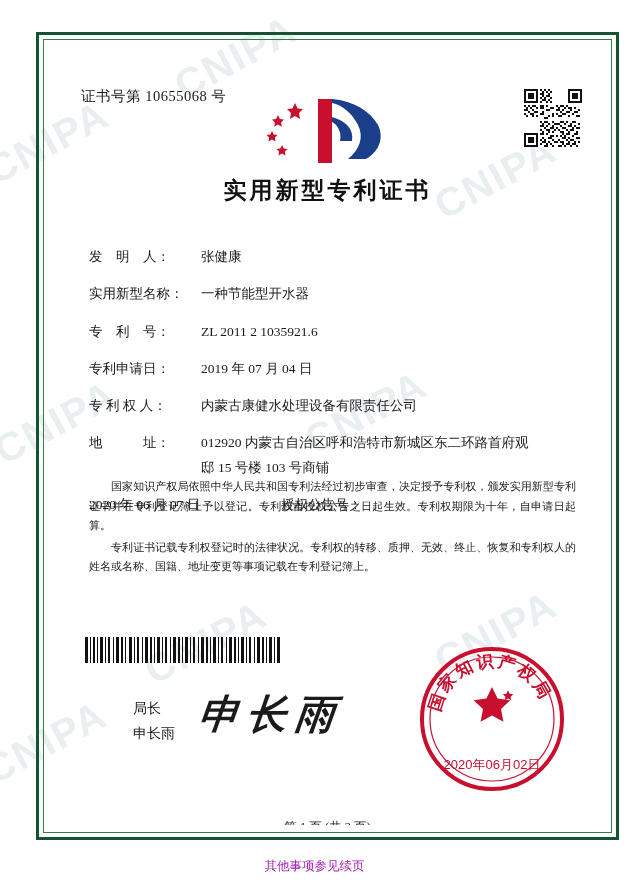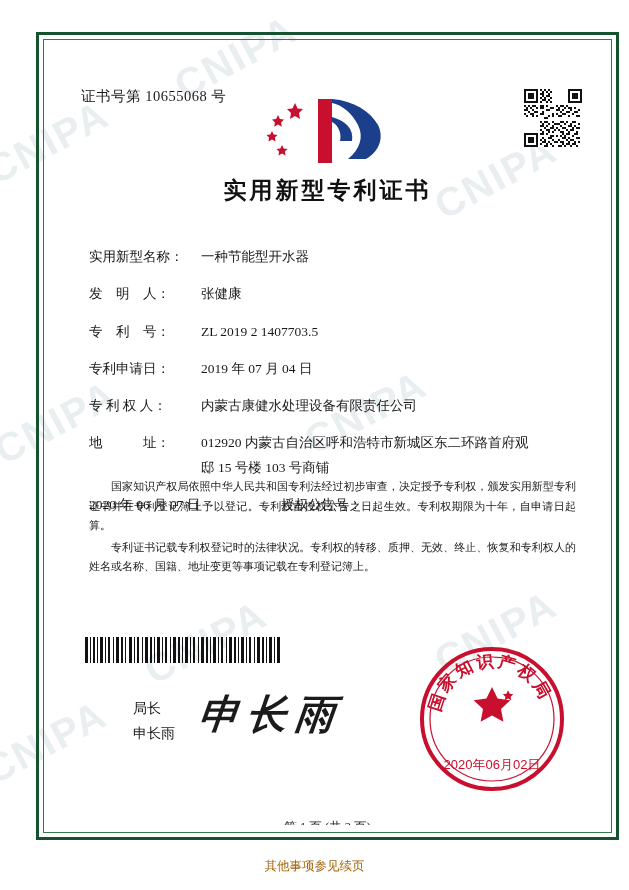--- a/index.html
+++ b/index.html
@@ -195,21 +195,21 @@
     text-align: center;
     font-size: 12.5px;
     color: #222;
   }
   .footer-note {
     position: absolute;
     left: 0; right: 0;
     top: 858px;
     text-align: center;
     font-size: 12.5px;
-    color: #a16207;
+    color: #a21caf;
     z-index: 2;
   }
 </style>
 </head>
 <body>
 
 <div class="watermark wm1">CNIPA</div>
 <div class="watermark wm2">CNIPA</div>
 <div class="watermark wm3">CNIPA</div>
 <div class="watermark wm4">CNIPA</div>
@@ -396,30 +396,30 @@
         <path d="M56 4 L70 4 L70 68 L56 68 Z" fill="#c8102e"></path>
         <path d="M70 4 C92 6, 108 16, 116 30 C122 42, 118 56, 104 64 L86 64 C98 54, 102 42, 96 30 C90 18, 80 10, 70 8 Z" fill="#1b3f8b"></path>
         <path d="M70 22 C84 26, 92 34, 90 46 L78 46 C80 38, 76 30, 70 27 Z" fill="#1b3f8b"></path>
       </svg>
     </div>
 
     <div class="title">实用新型专利证书</div>
 
     <div class="fields">
       <div class="row">
+        <div class="lbl">发　明　人：</div>
+        <div class="val">张健康</div>
+      </div>
+      <div class="row">
         <div class="lbl">实用新型名称：</div>
         <div class="val">一种节能型开水器</div>
       </div>
       <div class="row">
-        <div class="lbl">发　明　人：</div>
-        <div class="val">张健康</div>
-      </div>
-      <div class="row">
         <div class="lbl">专　利　号：</div>
-        <div class="val">ZL 2019 2 1407703.5</div>
+        <div class="val">ZL 2011 2 1035921.6</div>
       </div>
       <div class="row">
         <div class="lbl">专利申请日：</div>
         <div class="val">2019 年 07 月 04 日</div>
       </div>
       <div class="row">
         <div class="lbl">专 利 权 人：</div>
         <div class="val">内蒙古康健水处理设备有限责任公司</div>
       </div>
       <div class="row">

